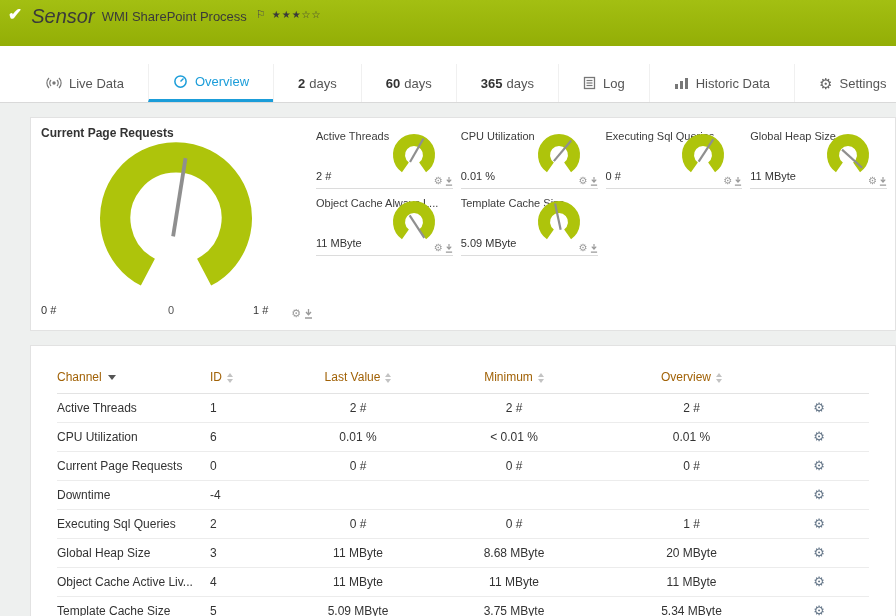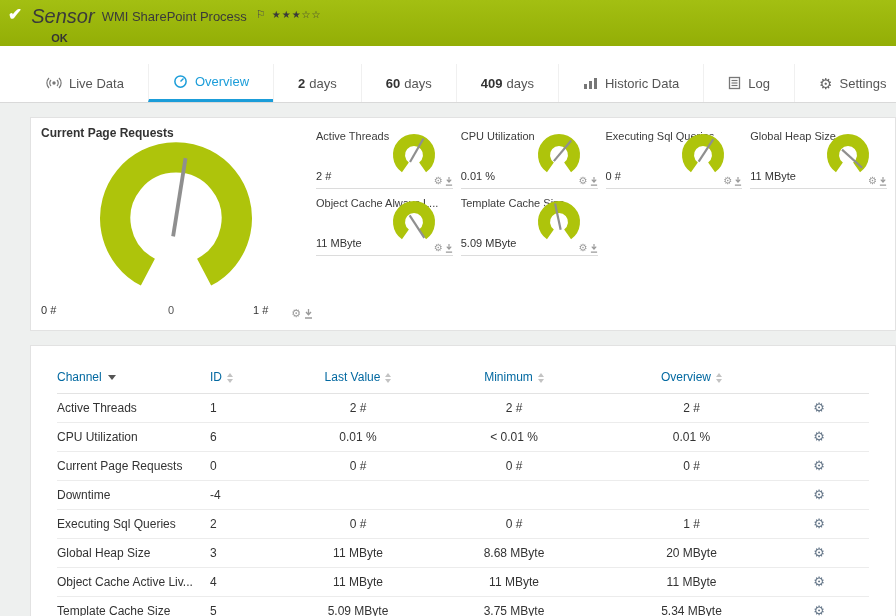--- a/index.html
+++ b/index.html
@@ -43,21 +43,21 @@
   
   .mini-grid{position:absolute;left:285px;top:10px;right:8px;display:grid;grid-template-columns:repeat(4,1fr);column-gap:8px;row-gap:6px}
   .mini{position:relative;height:60px;border-bottom:1px solid #dcdcdc}
   .mini-title{font-size:11px;color:#3c3c3c;padding-top:2px;white-space:nowrap;overflow:hidden}
   .mini-value{position:absolute;left:0;bottom:6px;font-size:11px;color:#333;white-space:nowrap}
   .mini-svg{position:absolute;right:12px;top:5px}
   .mini-icons{position:absolute;right:0;bottom:2px;display:flex;align-items:center;gap:2px}
   
   .panel-table{margin-top:14px;height:272px;padding:16px 26px 0;overflow:hidden}
   table{width:100%;border-collapse:collapse;table-layout:fixed}
-  th{font-size:12px;font-weight:normal;color:#0369a1;text-align:left;padding:8px 0 9px;border-bottom:1px solid #e3e3e3;white-space:nowrap}
+  th{font-size:12px;font-weight:normal;color:#a16207;text-align:left;padding:8px 0 9px;border-bottom:1px solid #e3e3e3;white-space:nowrap}
   td{font-size:12px;color:#333;padding:7px 0;border-bottom:1px solid #ececec;white-space:nowrap;overflow:hidden}
   .num-col{text-align:center}
   .set-col{text-align:center}
   .sort{display:inline-flex;flex-direction:column;margin-left:5px;vertical-align:middle}
   .sort i{display:block;width:0;height:0;border-left:3.5px solid transparent;border-right:3.5px solid transparent}
   .sort .up{border-bottom:4px solid #c3c3c3;margin-bottom:2px}
   .sort .dn{border-top:4px solid #c3c3c3}
   .sort-active{display:inline-block;margin-left:6px;width:0;height:0;border-left:4px solid transparent;border-right:4px solid transparent;border-top:5px solid #555;vertical-align:middle}
   .row-gear{font-size:13px;color:#67788a;cursor:pointer;line-height:1}
 </style>
@@ -66,21 +66,20 @@
 
 <div class="topbar">
   <span class="check">✔</span>
   <div class="title-block">
     <div class="title-line">
       <span class="kind">Sensor</span>
       <span class="sensor-title">WMI SharePoint Process</span>
       <span class="flag">⚐</span>
       <span class="stars">★★★☆☆</span>
     </div>
-    <div class="status-ok">OK</div>
   </div>
 </div>
 
 <div class="tabs">
   <div class="tab">
     <span class="ticon">
       <svg width="16" height="14" viewBox="0 0 16 14">
           <circle cx="8" cy="7" r="1.7" fill="#777"></circle>
           <path d="M5 4 a4.2 4.2 0 0 0 0 6 M11 4 a4.2 4.2 0 0 1 0 6 M3 2 a7 7 0 0 0 0 10 M13 2 a7 7 0 0 1 0 10" fill="none" stroke="#777" stroke-width="1.2"></path>
         </svg>
@@ -98,43 +97,43 @@
   </div>
   <div class="tab">
     <span class="num">2</span>
     <span>days</span>
   </div>
   <div class="tab">
     <span class="num">60</span>
     <span>days</span>
   </div>
   <div class="tab">
-    <span class="num">409</span>
+    <span class="num">365</span>
     <span>days</span>
-  </div>
-  <div class="tab">
-    <span class="ticon">
-      <svg width="15" height="13" viewBox="0 0 15 13">
-          <rect x="1" y="7" width="3" height="5" fill="#777"></rect>
-          <rect x="6" y="4" width="3" height="8" fill="#777"></rect>
-          <rect x="11" y="1" width="3" height="11" fill="#777"></rect>
-        </svg>
-    </span>
-    <span>Historic Data</span>
   </div>
   <div class="tab">
     <span class="ticon">
       <svg width="13" height="14" viewBox="0 0 13 14">
           <rect x="1.5" y="1.5" width="10" height="11" fill="none" stroke="#777" stroke-width="1.3"></rect>
           <line x1="3.5" y1="4.5" x2="9.5" y2="4.5" stroke="#777" stroke-width="1.2"></line>
           <line x1="3.5" y1="7" x2="9.5" y2="7" stroke="#777" stroke-width="1.2"></line>
           <line x1="3.5" y1="9.5" x2="9.5" y2="9.5" stroke="#777" stroke-width="1.2"></line>
         </svg>
     </span>
     <span>Log</span>
+  </div>
+  <div class="tab">
+    <span class="ticon">
+      <svg width="15" height="13" viewBox="0 0 15 13">
+          <rect x="1" y="7" width="3" height="5" fill="#777"></rect>
+          <rect x="6" y="4" width="3" height="8" fill="#777"></rect>
+          <rect x="11" y="1" width="3" height="11" fill="#777"></rect>
+        </svg>
+    </span>
+    <span>Historic Data</span>
   </div>
   <div class="tab">
     <span class="ticon gear-glyph">⚙</span>
     <span>Settings</span>
   </div>
 </div>
 
 <div class="content">
 
   <div class="panel panel-gauges">

